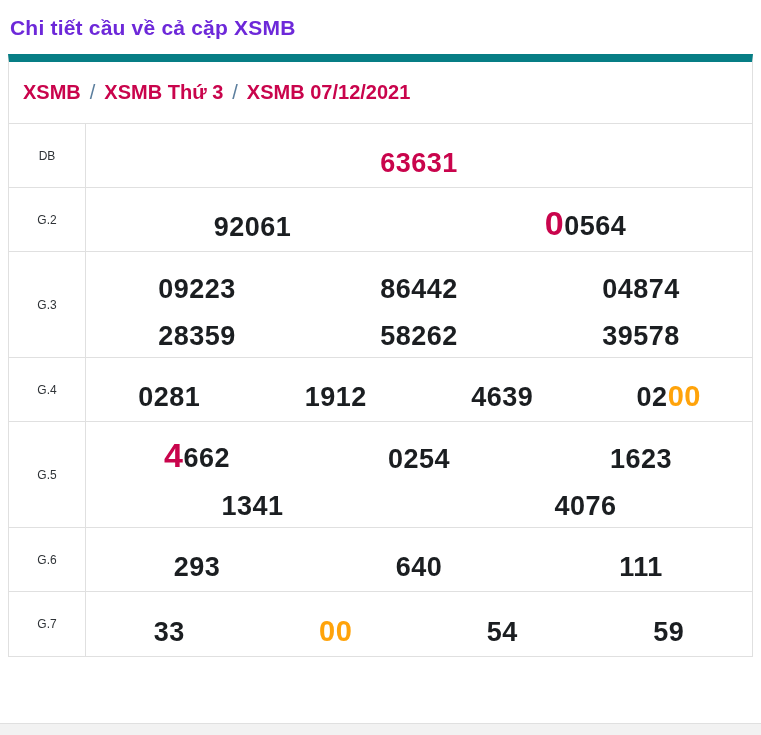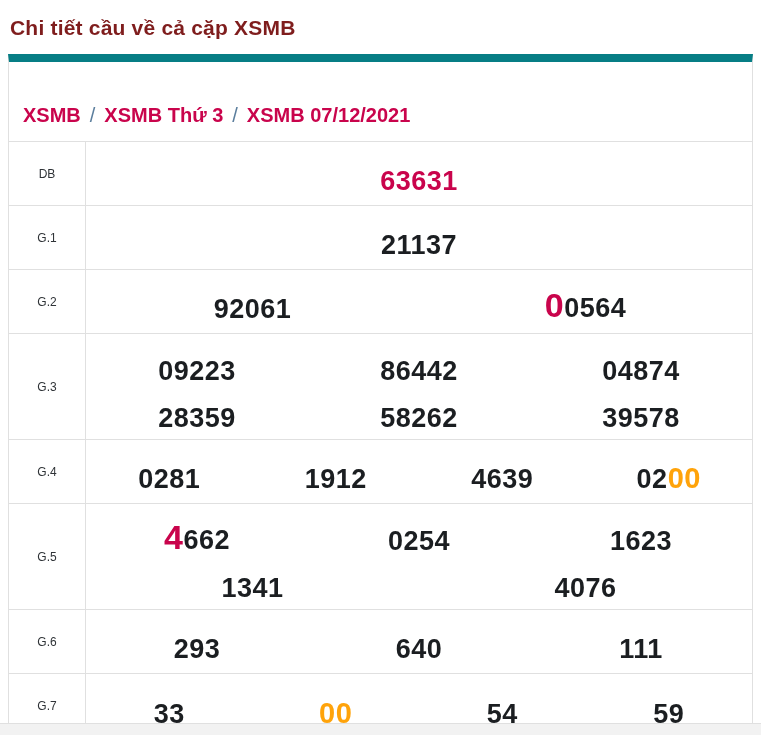--- a/index.html
+++ b/index.html
@@ -8,34 +8,34 @@
     --sep:#5b7e9d; --strip:#f2f2f2;
   }
   *{box-sizing:border-box; margin:0; padding:0;}
   html,body{width:761px; height:735px; background:#ffffff; overflow:hidden;
     font-family:"Liberation Sans", sans-serif;}
   body{position:relative;}
 
   .page-title{
     margin:14px 0 12px 10px;
     font-size:21px; line-height:28px; font-weight:700;
-    color:#7f1d1d; letter-spacing:.2px;
+    color:#6d28d9; letter-spacing:.2px;
   }
 
   .results-card{
     margin:0 8px; width:745px;
     border:1px solid var(--border);
     border-top:8px solid var(--teal);
     background:#fff;
   }
 
   .breadcrumb{
-    height:52px; display:flex; align-items:center;
+    height:62px; display:flex; align-items:center;
     padding-left:14px; border-bottom:1px solid var(--border);
-    font-size:20px; font-weight:700;margin-top:28px;
+    font-size:20px; font-weight:700;
   }
   .breadcrumb a{ color:var(--crimson); text-decoration:none; }
   .breadcrumb .sep{ color:var(--sep); font-weight:400; padding:0 9px; }
 
   .prize-row{ display:flex; border-bottom:1px solid var(--border); }
   .prize-row:last-child{ border-bottom:none; }
   .prize-row.lines-1{ height:64px; }
   .prize-row.lines-2{ height:106px; }
 
   .prize-label{
@@ -74,28 +74,20 @@
       <a href="#">XSMB Thứ 3</a>
       <span class="sep">/</span>
       <a href="#">XSMB 07/12/2021</a>
     </nav>
   <div>
       <div class="prize-row lines-1">
         <div class="prize-label">DB</div>
         <div class="prize-values">
           <div class="prize-line">
             <div class="prize-cell"><span class="hl-crimson">63631</span></div>
-          </div>
-        </div>
-      </div>
-      <div class="prize-row lines-1">
-        <div class="prize-label">G.1</div>
-        <div class="prize-values">
-          <div class="prize-line">
-            <div class="prize-cell"><span>21137</span></div>
           </div>
         </div>
       </div>
       <div class="prize-row lines-1">
         <div class="prize-label">G.2</div>
         <div class="prize-values">
           <div class="prize-line">
             <div class="prize-cell"><span>92061</span></div>
             <div class="prize-cell"><span class="hl-crimson-big">0</span><span>0564</span></div>
           </div>

